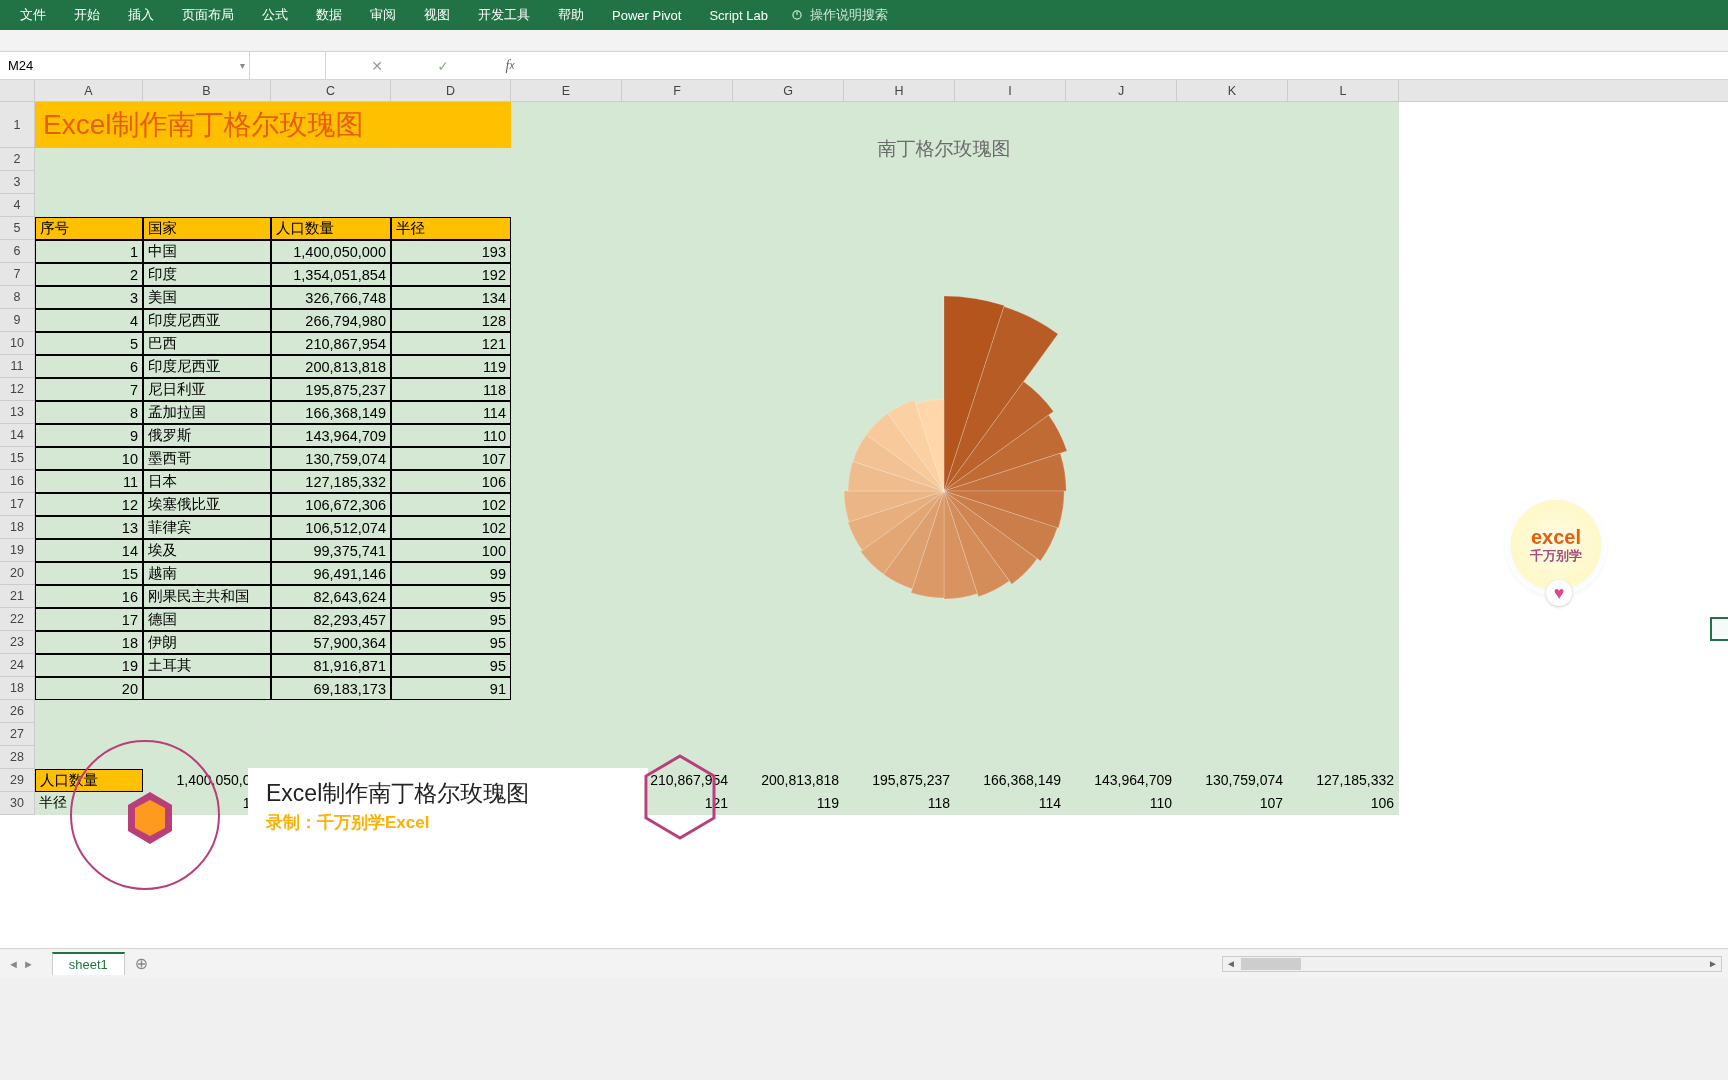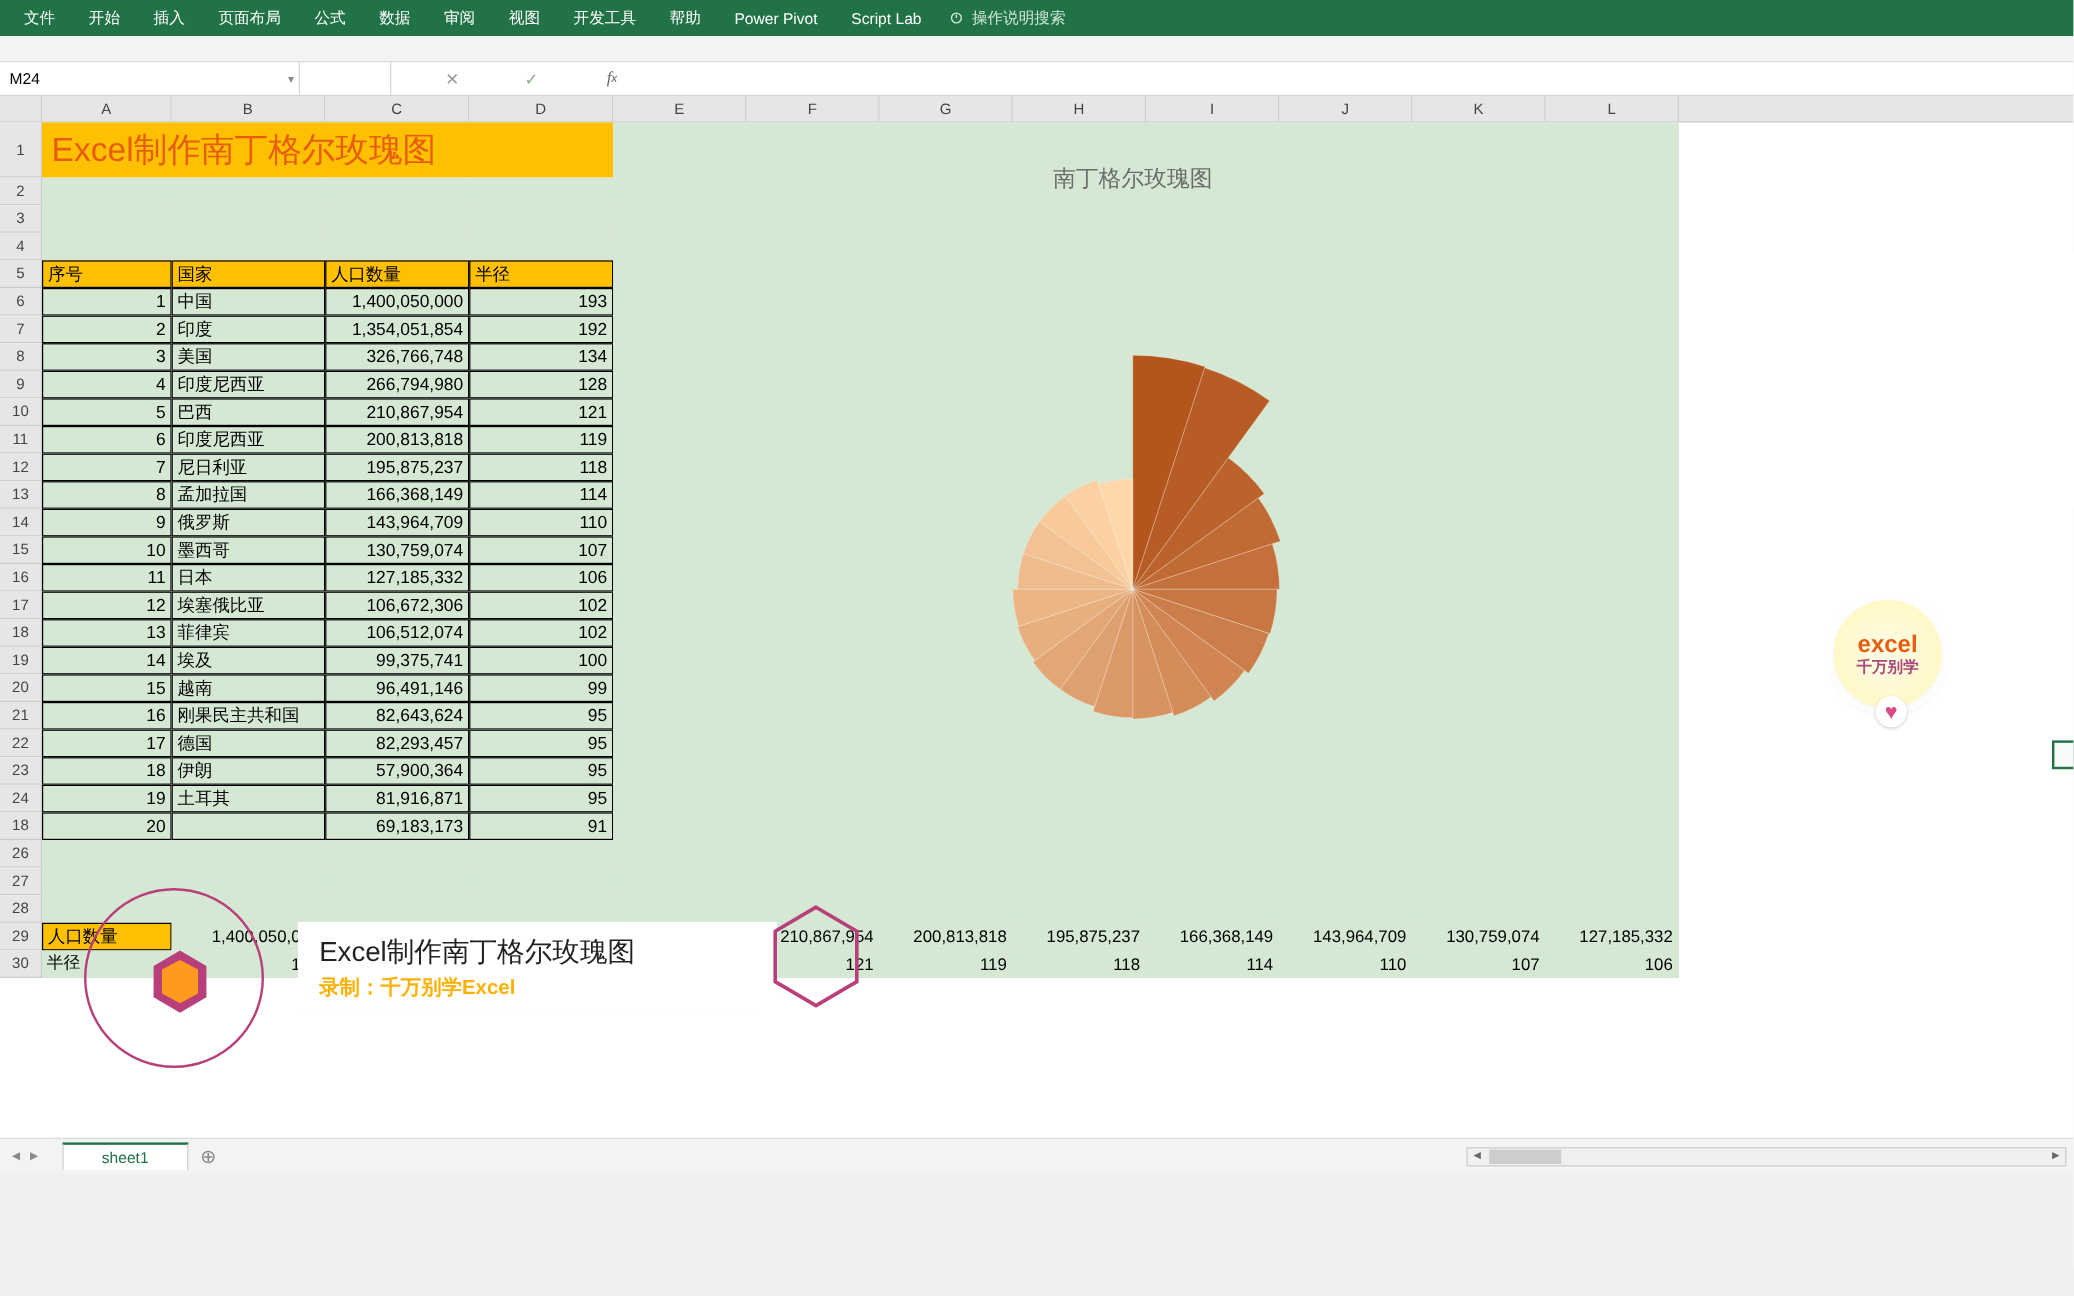--- a/index.html
+++ b/index.html
@@ -42,40 +42,40 @@
 .wA { width: 108px; } .wB { width: 128px; } .wC { width: 120px; } .wD { width: 120px; }
 .wE { width: 111px; } .wF { width: 111px; } .wG { width: 111px; } .wH { width: 111px; }
 .wI { width: 111px; } .wJ { width: 111px; } .wK { width: 111px; } .wL { width: 111px; }
 
 
 .chart-box { position: absolute; left: 519px; top: 28px; width: 850px; height: 660px; background: #d5e8d4; }
 .chart-title { text-align: center; font-size: 19px; color: #6b6b6b; margin-top: 28px; }
 .rose-chart { position: absolute; left: 50%; top: 58%; transform: translate(-50%, -50%); }
 
 
-.badge { position: absolute; right: 104px; top: 420px; width: 96px; height: 108px; }
+.badge { position: absolute; right: 121px; top: 420px; width: 96px; height: 108px; }
 .badge-circ { width: 90px; height: 90px; border-radius: 50%; background: radial-gradient(#fffce8, #fff6b8); box-shadow: 0 0 0 6px rgba(255,255,255,.85), 0 2px 8px rgba(0,0,0,.25); display:flex; flex-direction:column; align-items:center; justify-content:center; }
 .badge-t1 { color:#e85c0d; font-weight:bold; font-size:20px; }
 .badge-t2 { color:#a9487a; font-size:13px; margin-top:-2px; font-weight:bold;}
 .badge-heart { position:absolute; bottom:2px; left:50%; transform:translateX(-50%); color:#d94b87; font-size:18px; background:#fff; border-radius:50%; width:26px; height:26px; display:flex; align-items:center; justify-content:center; box-shadow:0 1px 3px rgba(0,0,0,.2);}
 
 
 .caption { position: absolute; left: 70px; top: 660px; display:flex; align-items:center; z-index:50;}
 .cap-ring { width:150px; height:150px; border: 2.5px solid #b83f7a; border-radius:50%; position:relative; }
 .cap-hex { position:absolute; left:55px; top:50px; }
 .cap-box { position:absolute; left:178px; top:28px; background:#fff; padding:10px 24px 8px 18px; box-shadow:0 2px 0 rgba(0,0,0,.05); clip-path: polygon(0 0, 100% 0, 100% 82%, 96% 100%, 0 100%); min-width:400px;}
 .cap-ln1 { font-size:23px; color:#222; }
 .cap-ln2 { font-size:17px; color:#ffb000; font-weight:bold; margin-top:2px;}
 .cap-hex2 { position:absolute; left:570px; top:12px; }
 
 
 .status-area { height: 30px; background:#f3f3f3; border-top:1px solid #d4d4d4; display:flex; align-items:center; }
 .tab-nav { display:flex; padding:0 8px; gap:4px; color:#888; }
 .tab-nav span { font-size:11px; cursor:pointer; }
-.sheet-tab { background:#fff; border:1px solid #ccc; border-bottom:none; padding:3px 32px; font-size:13px; color:#217346; margin-left:10px; border-top:2px solid #217346;}
+.sheet-tab { background:#fff; border:1px solid #ccc; border-bottom:none; padding:3px 16px; font-size:13px; color:#217346; margin-left:10px; border-top:2px solid #217346;}
 .add-sheet { margin-left:10px; color:#888; font-size:16px; cursor:pointer; }
 .hscroll { flex:1; display:flex; justify-content:flex-end; padding-right:6px;}
 .hscroll-bar { width:500px; height:16px; background:#f0f0f0; border:1px solid #ccc; display:flex; align-items:center;}
 .hscroll-btn { width:16px; text-align:center; font-size:10px; color:#666;}
 .hscroll-thumb { flex:0 0 60px; height:12px; background:#cdcdcd; margin-left:2px;}
 
 
 .sel-rect { position:absolute; right:-2px; top: 537px; width:20px; height:24px; border:2px solid #217346; background:rgba(33,115,70,.04); pointer-events:none;}
 </style>
 </head>

